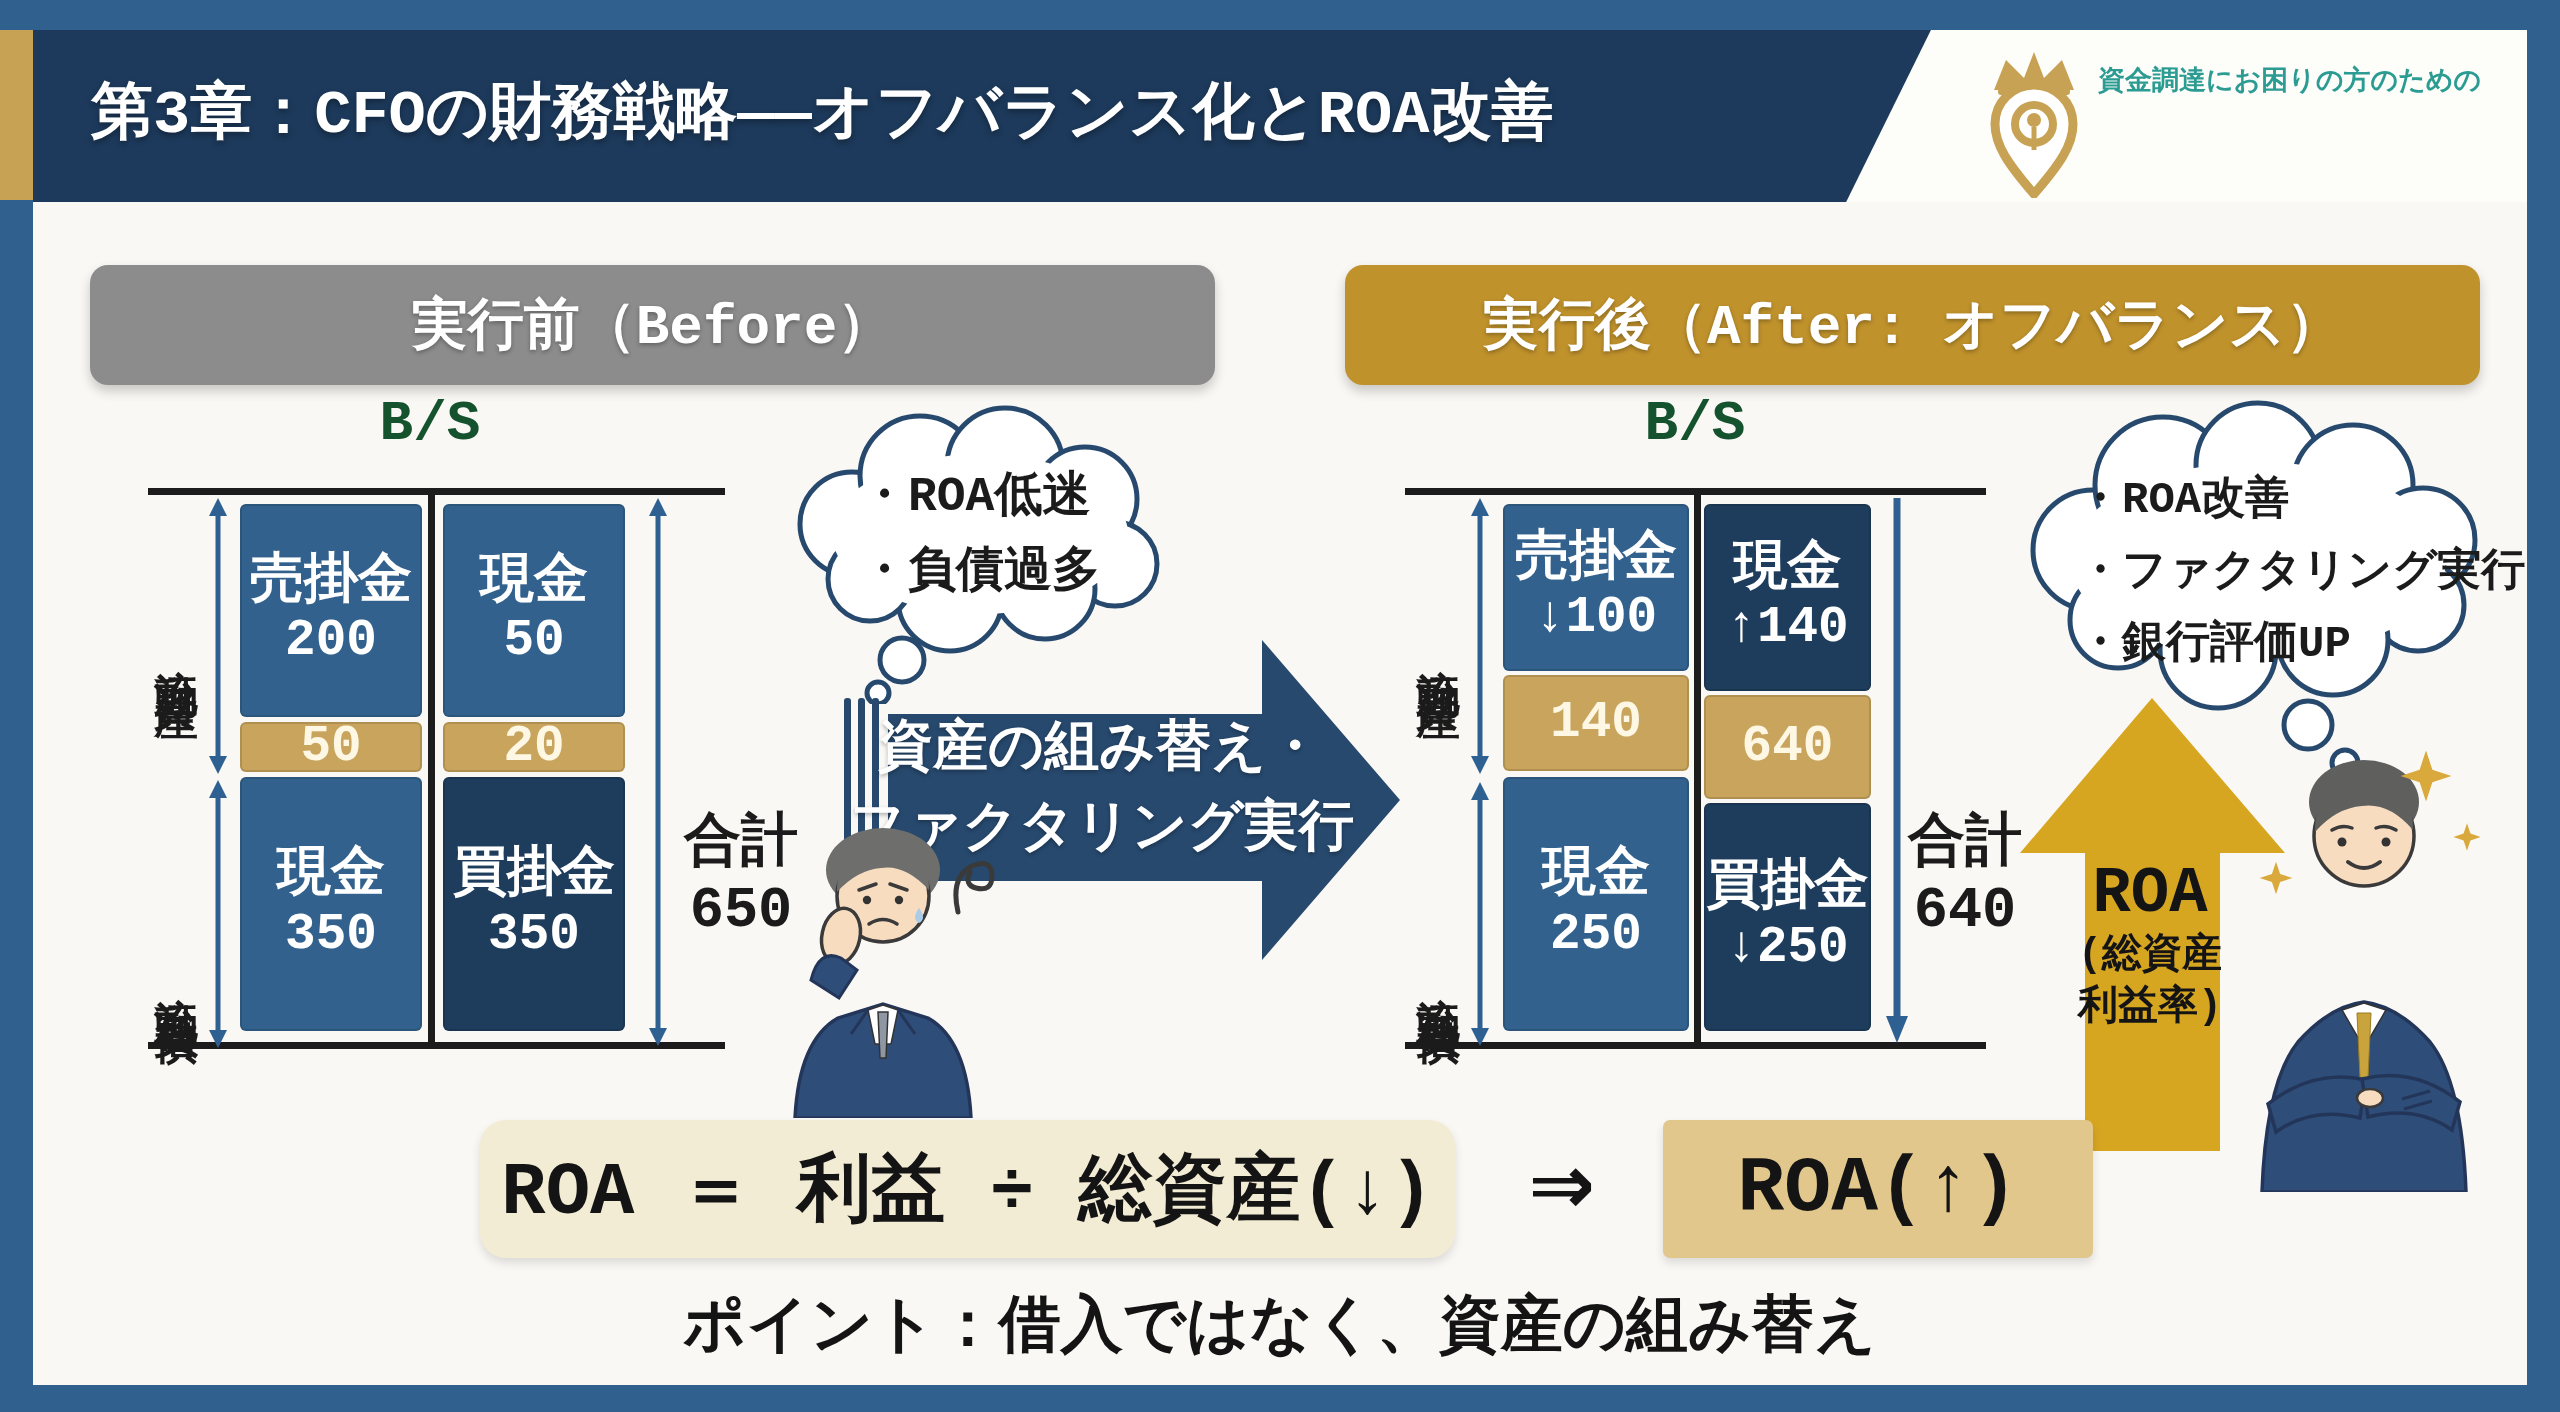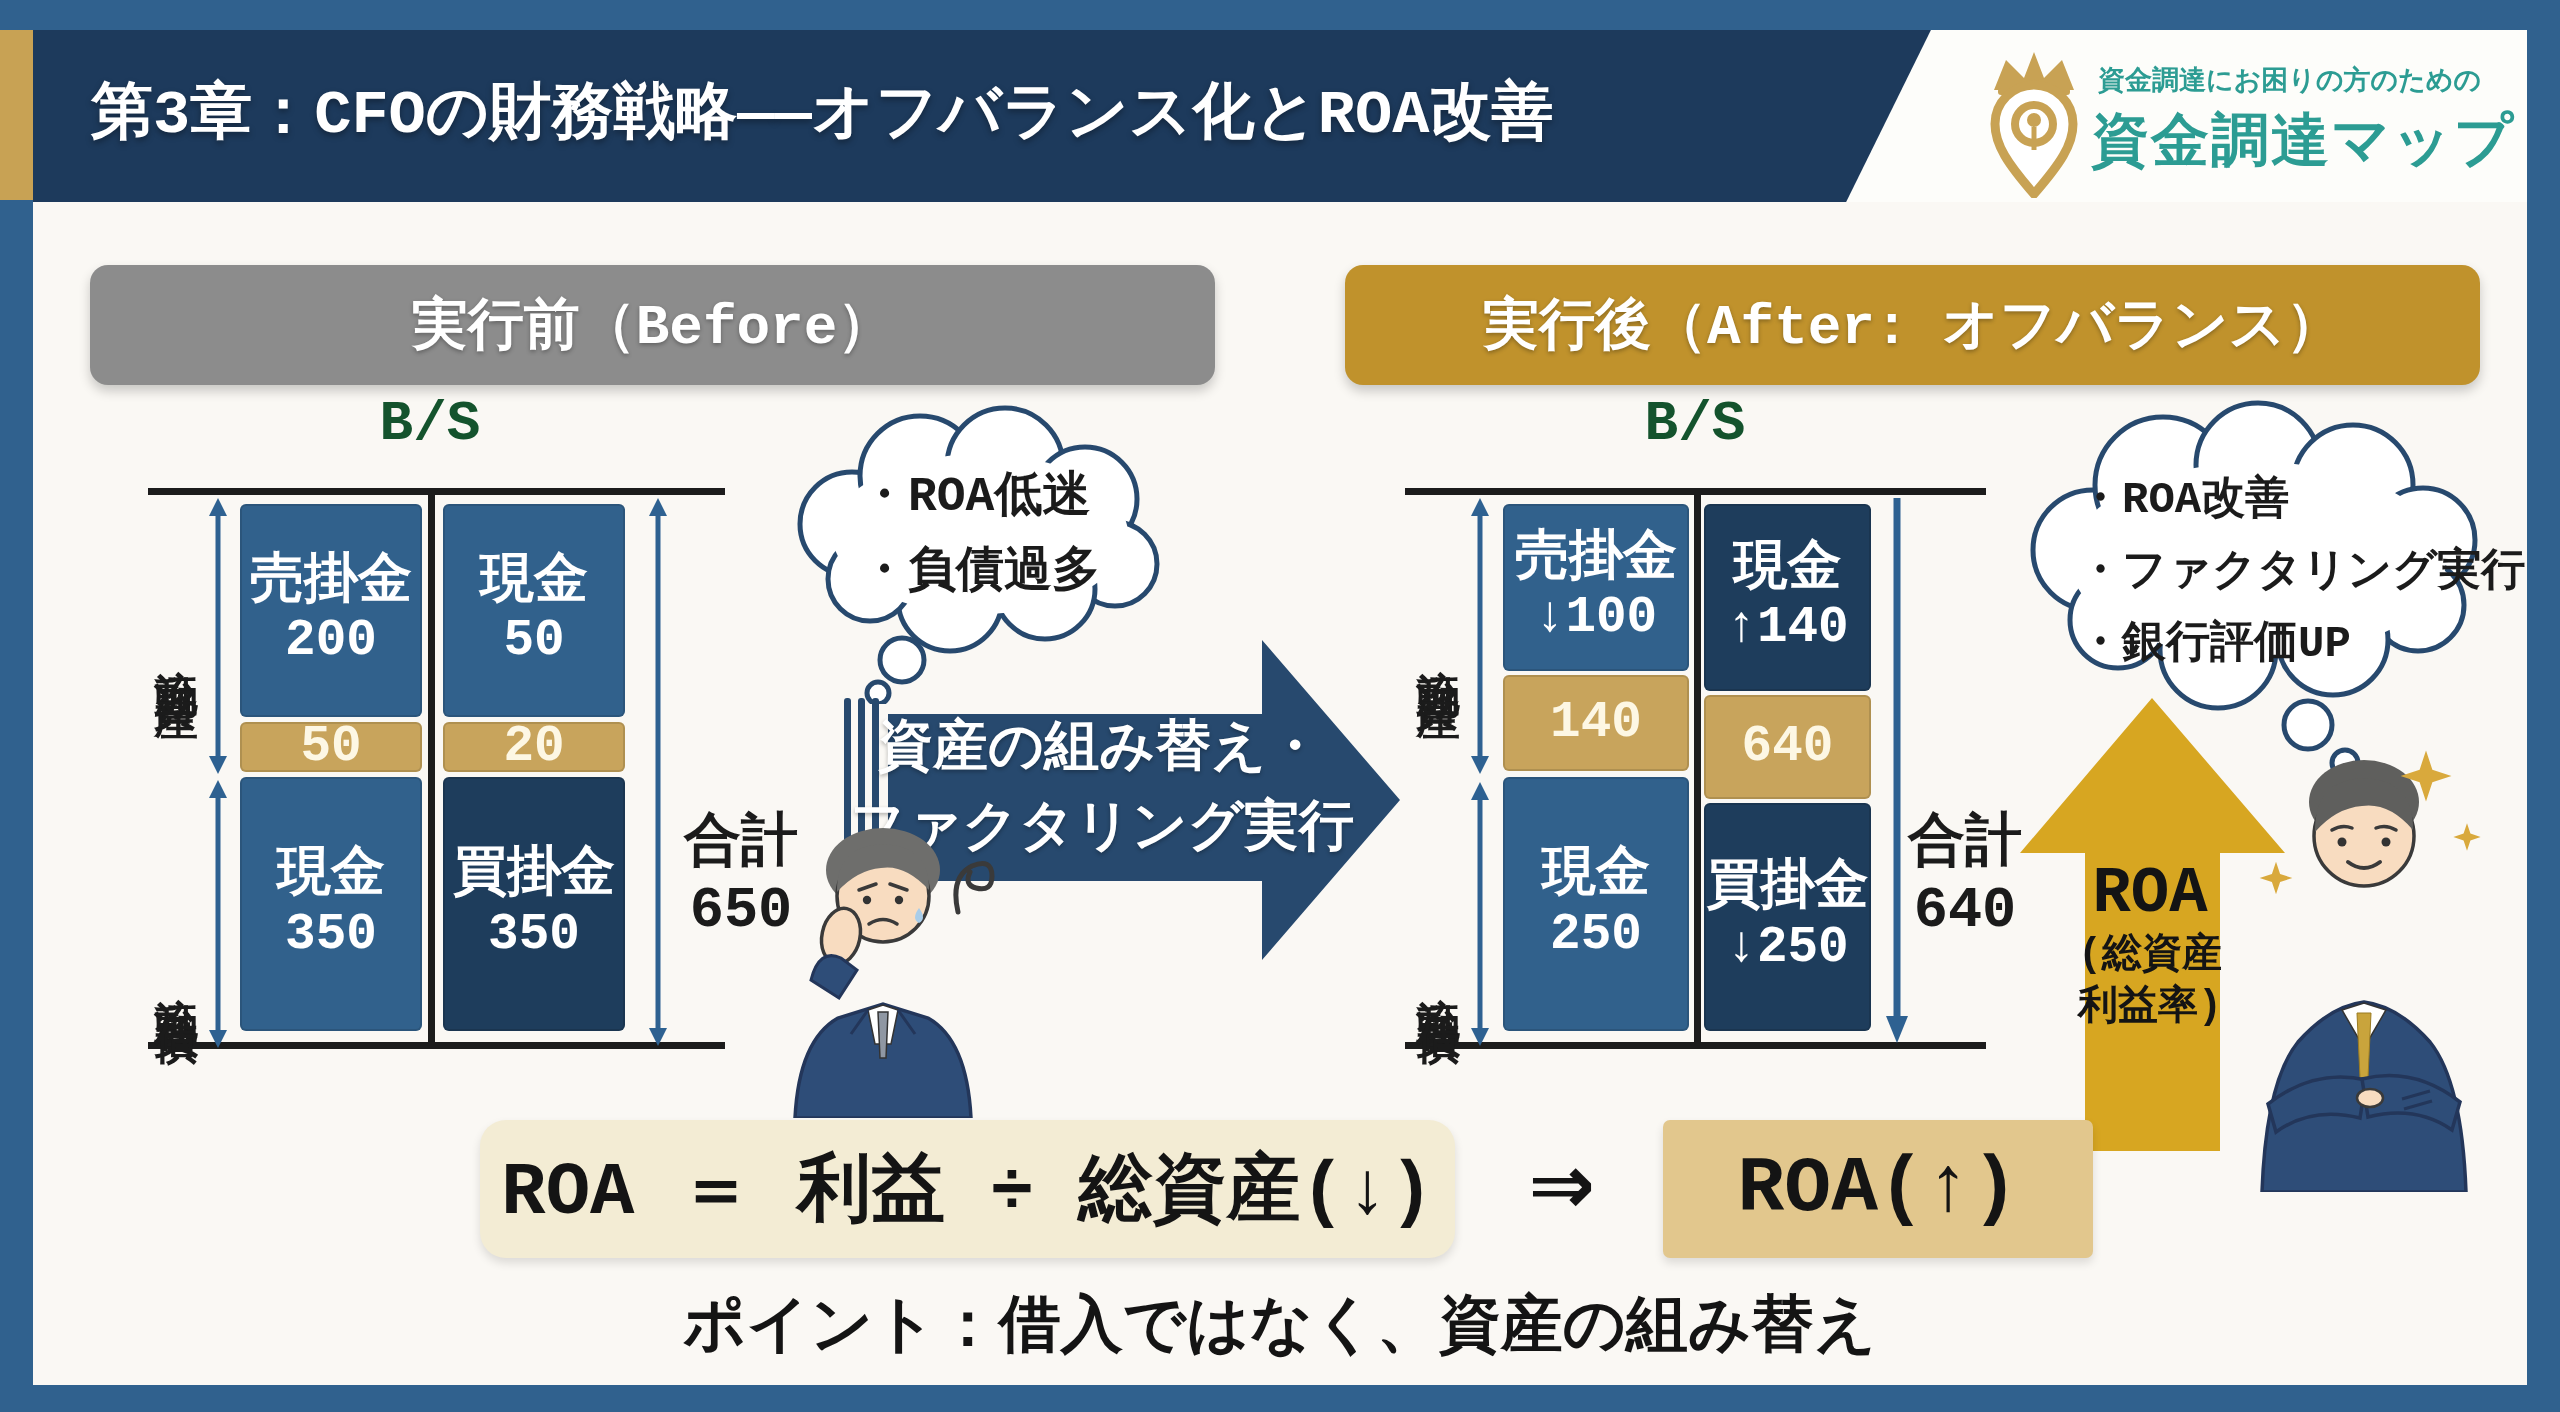--- a/index.html
+++ b/index.html
@@ -92,21 +92,20 @@
 
     <svg class="abs" style="left:1945px;top:16px;" width="112" height="152" viewBox="0 0 112 152">
       <polygon points="16,44 28,14 46,32 56,6 66,32 84,14 96,44" fill="#c8a254"></polygon>
       <rect x="20" y="42" width="72" height="7" rx="3" fill="#c8a254"></rect>
       <path d="M 56 148 C 30 118 17 99 17 78 A 39 39 0 1 1 95 78 C 95 99 82 118 56 148 Z" fill="#ffffff" stroke="#c8a254" stroke-width="9"></path>
       <circle cx="56" cy="78" r="19" fill="none" stroke="#c8a254" stroke-width="8"></circle>
       <circle cx="56" cy="74" r="7" fill="#c8a254"></circle>
       <line x1="56" y1="81" x2="56" y2="104" stroke="#c8a254" stroke-width="5"></line>
     </svg>
     <div class="abs logo-tagline" style="left:2065px;top:32px;">資金調達にお困りの方のための</div>
-    <div class="abs logo-brand" style="left:2058px;top:72px;">資金調達マップ</div>
   </div>
 
   <div class="abs section-header header-gold" style="left:1345px;top:265px;width:1135px;">実行後（After: オフバランス）</div>
   <div class="abs section-header header-gray" style="left:90px;top:265px;width:1125px;">実行前（Before）</div>
 
   <div class="abs bs-title" style="left:330px;top:392px;width:200px;">B/S</div>
   <div class="abs bs-line" style="left:148px;top:488px;width:577px;height:7px;"></div>
   <div class="abs bs-line" style="left:148px;top:1042px;width:577px;height:7px;"></div>
   <div class="abs bs-line" style="left:428px;top:488px;width:7px;height:561px;"></div>
 

